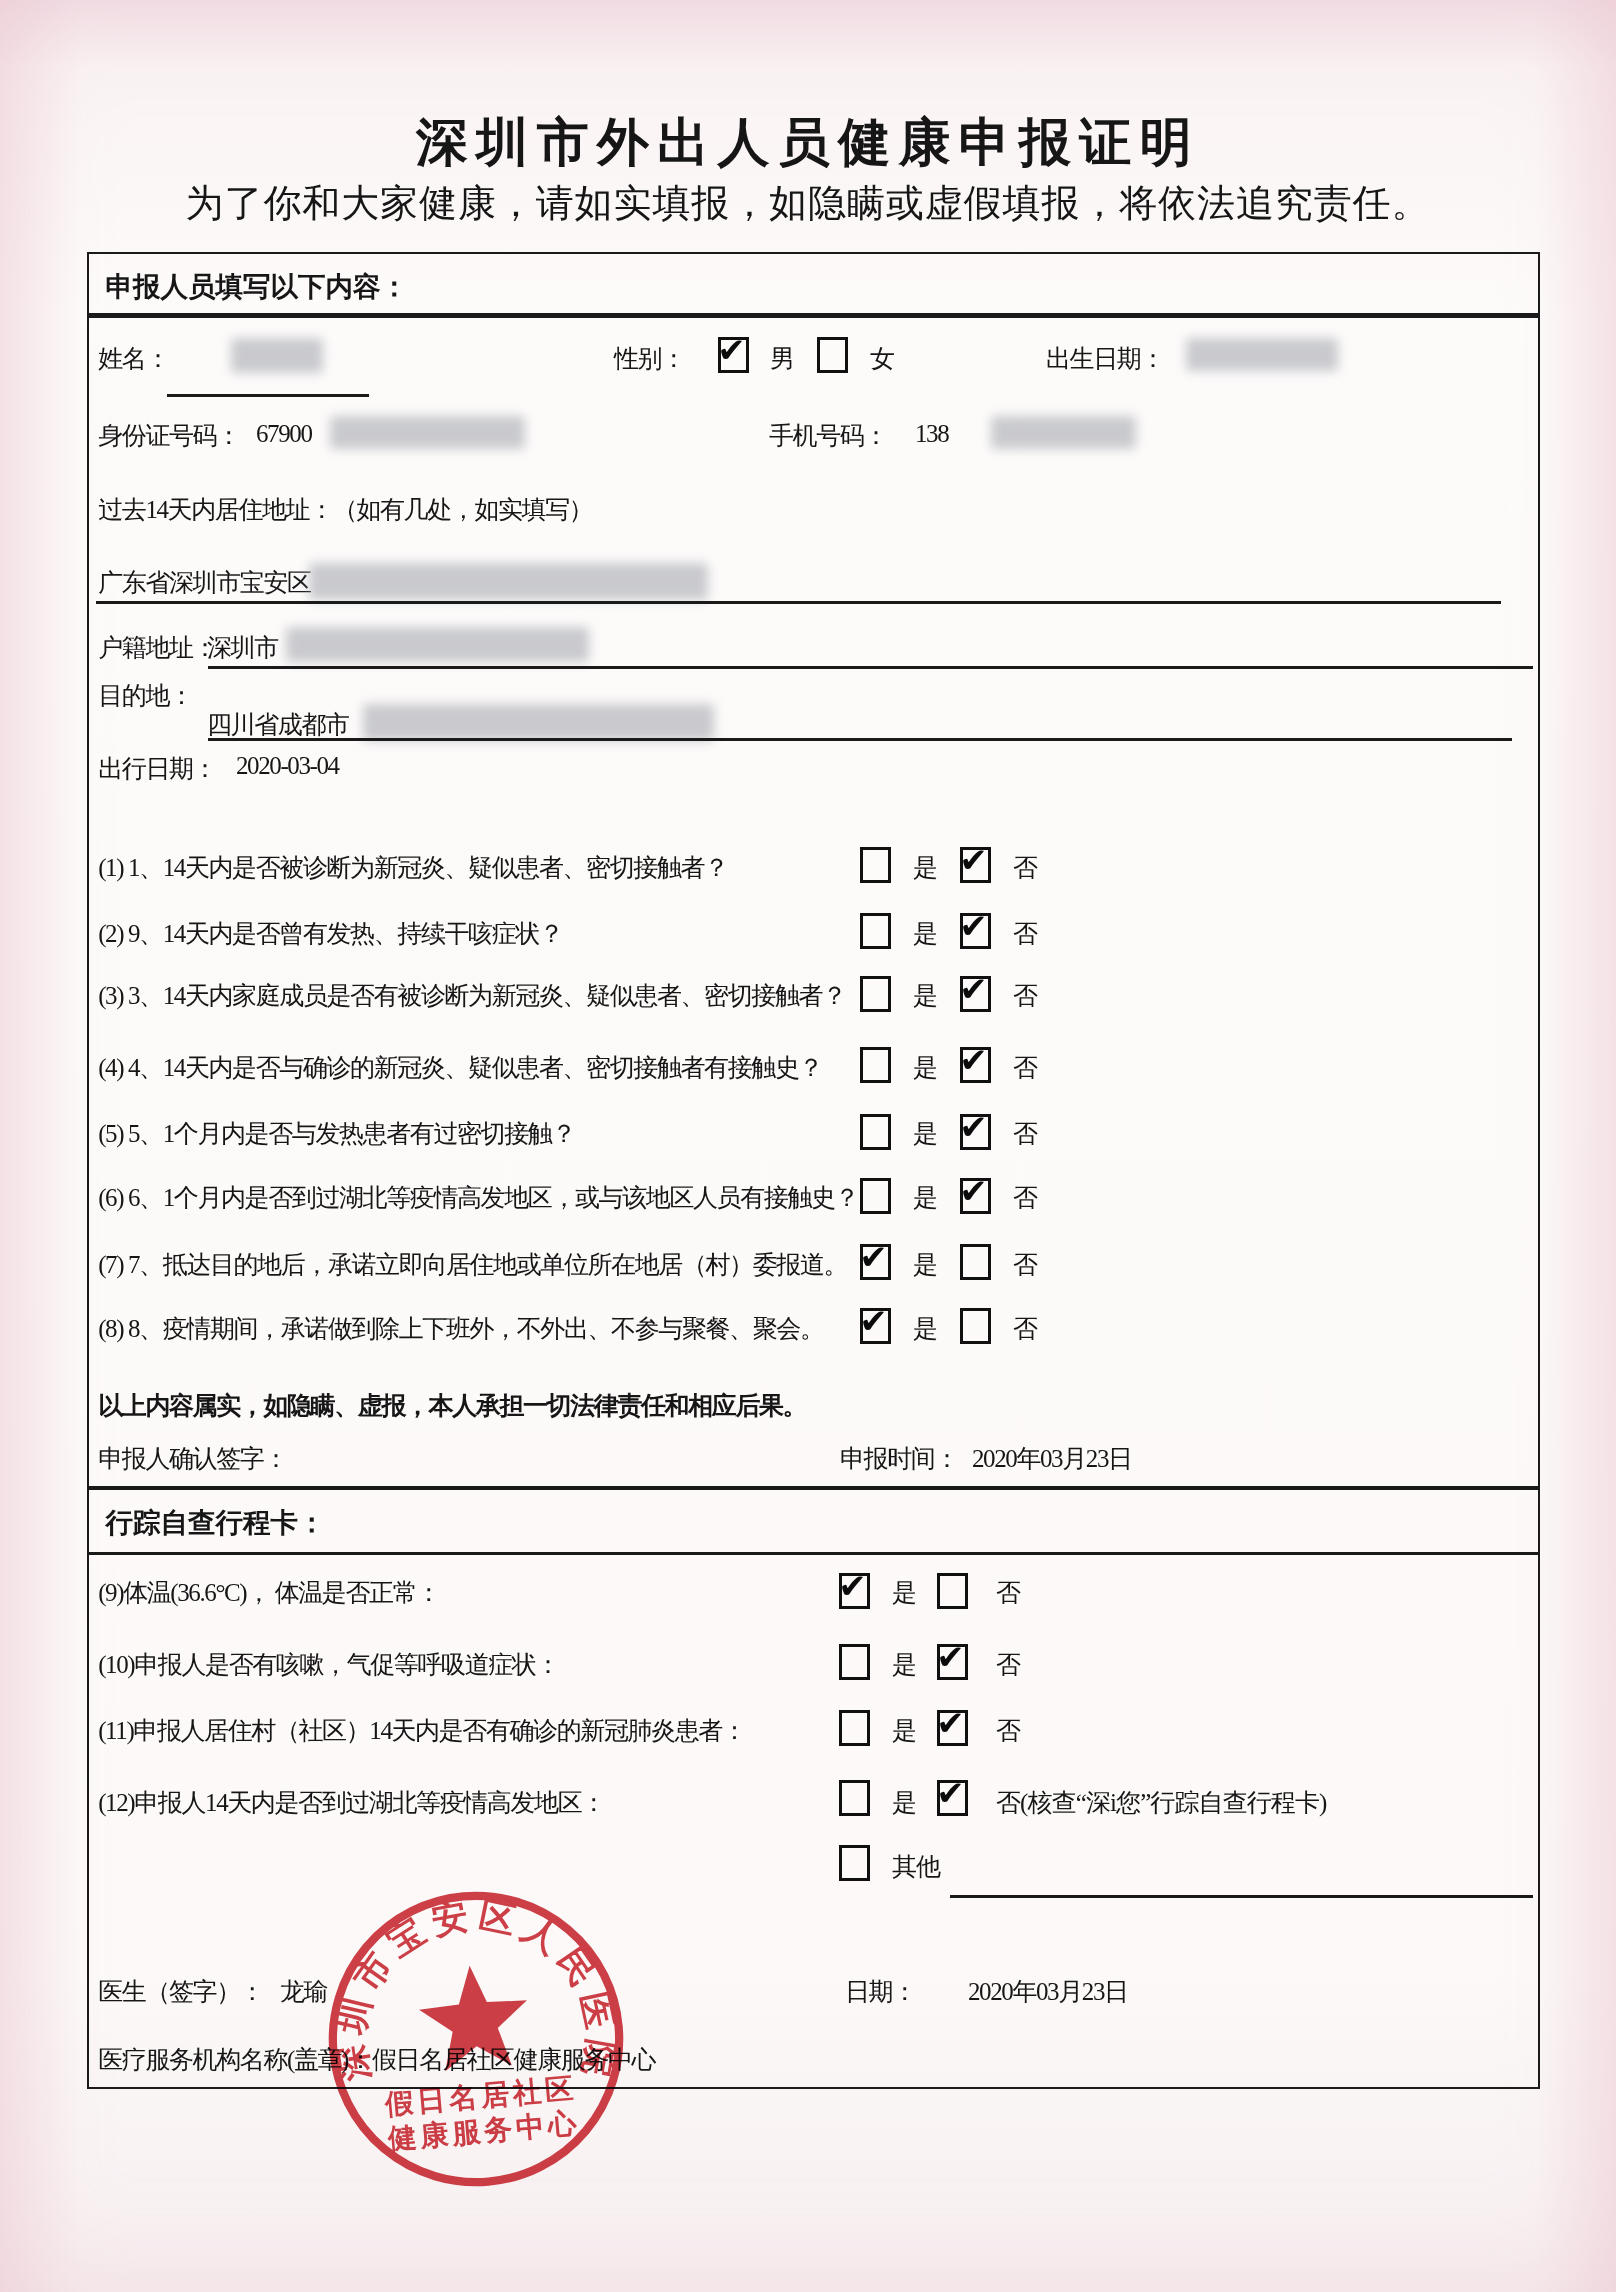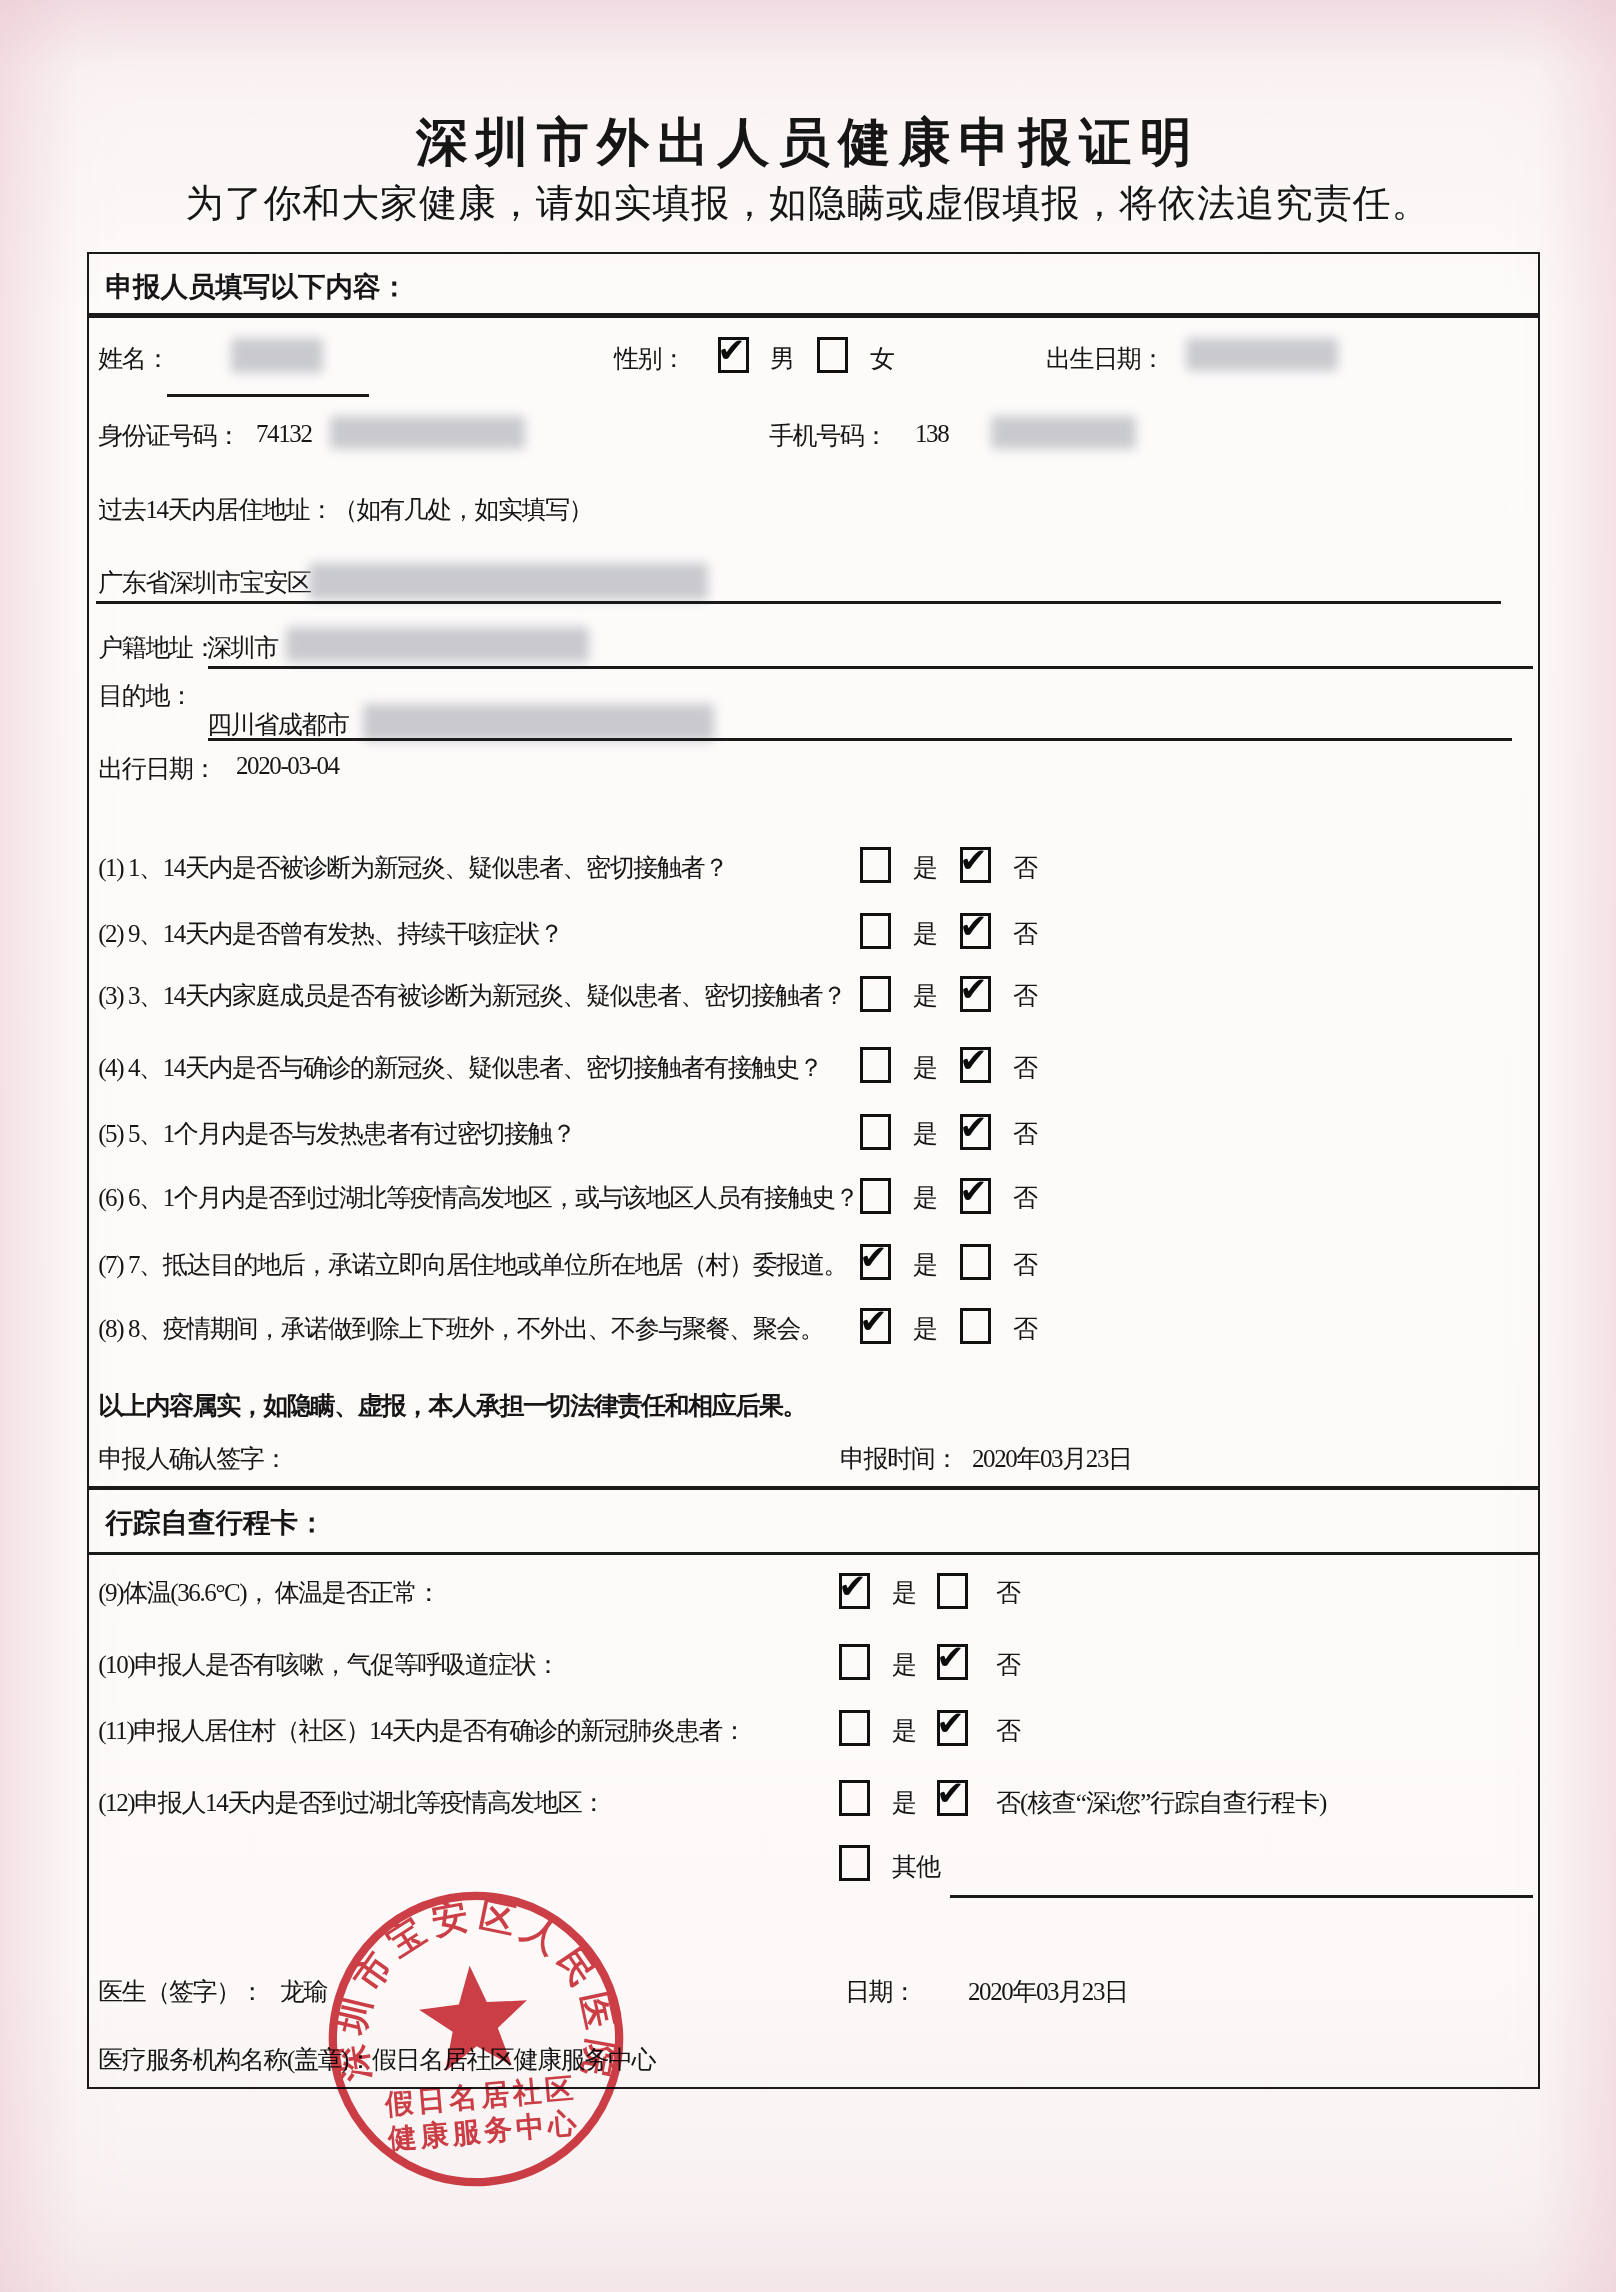--- a/index.html
+++ b/index.html
@@ -53,21 +53,21 @@
       <span class="check">✔</span>
     </div>
   <div class="cb-lab" style="left:681px;top:88px">男</div>
   <div class="cb" style="left:728px;top:83px"></div>
   <div class="cb-lab" style="left:781px;top:88px">女</div>
 
   <div class="lab" style="left:957px;top:88px">出生日期：</div>
   <div class="redact" style="left:1097px;top:84px;width:152px;height:33px"></div>
 
   <div class="lab" style="left:9.2px;top:165px">身份证号码：</div>
-  <div class="lab" style="left:167px;top:166px">74132</div>
+  <div class="lab" style="left:167px;top:166px">67900</div>
   <div class="redact" style="left:241px;top:162px;width:195px;height:33px"></div>
   <div class="lab" style="left:680px;top:165px">手机号码：</div>
   <div class="lab" style="left:826px;top:166px">138</div>
   <div class="redact" style="left:902px;top:162px;width:145px;height:33px"></div>
 
   <div class="lab" style="left:9.2px;top:239px">过去14天内居住地址：（如有几处，如实填写）</div>
   <div class="lab" style="left:9.2px;top:312px">广东省深圳市宝安区</div>
   <div class="redact" style="left:220px;top:309px;width:399px;height:37px"></div>
   <div class="hline" style="left:7.3px;top:347px;width:1405px"></div>
 

